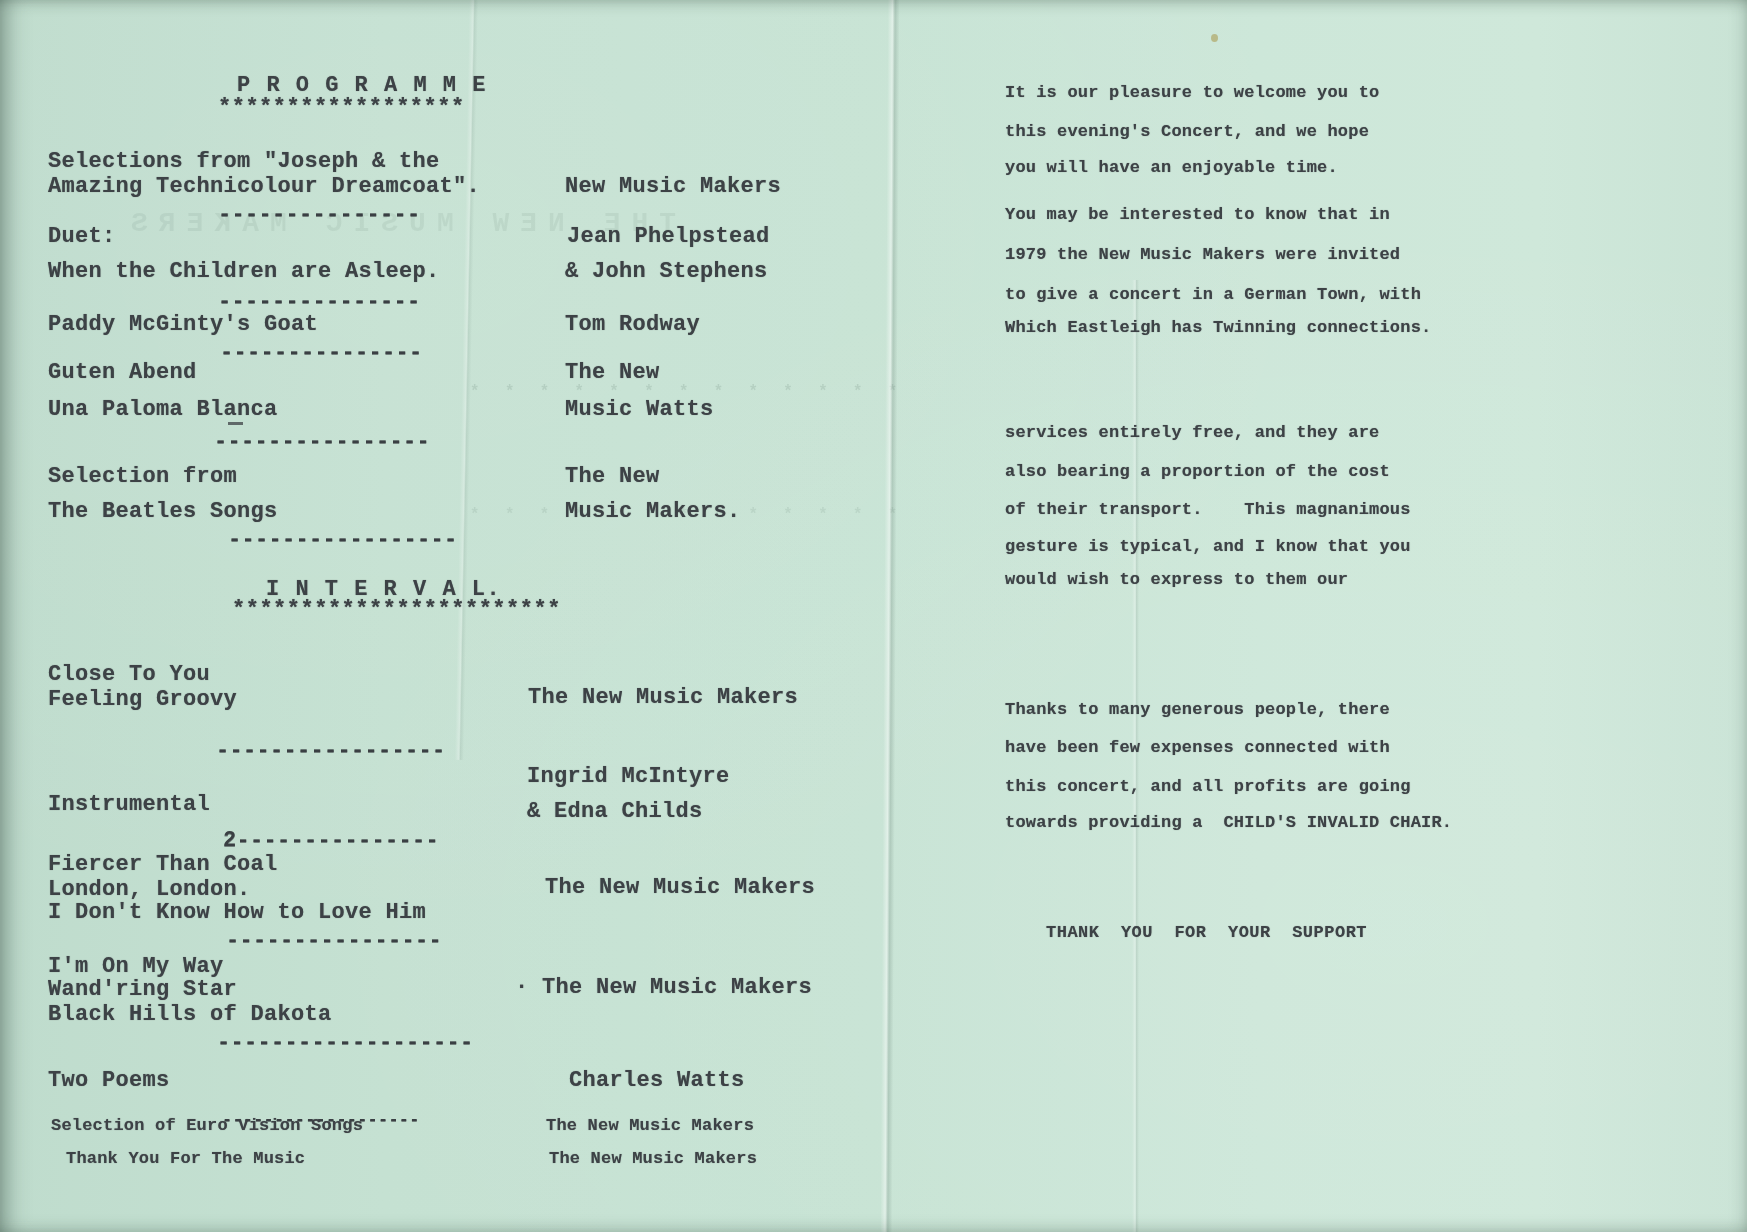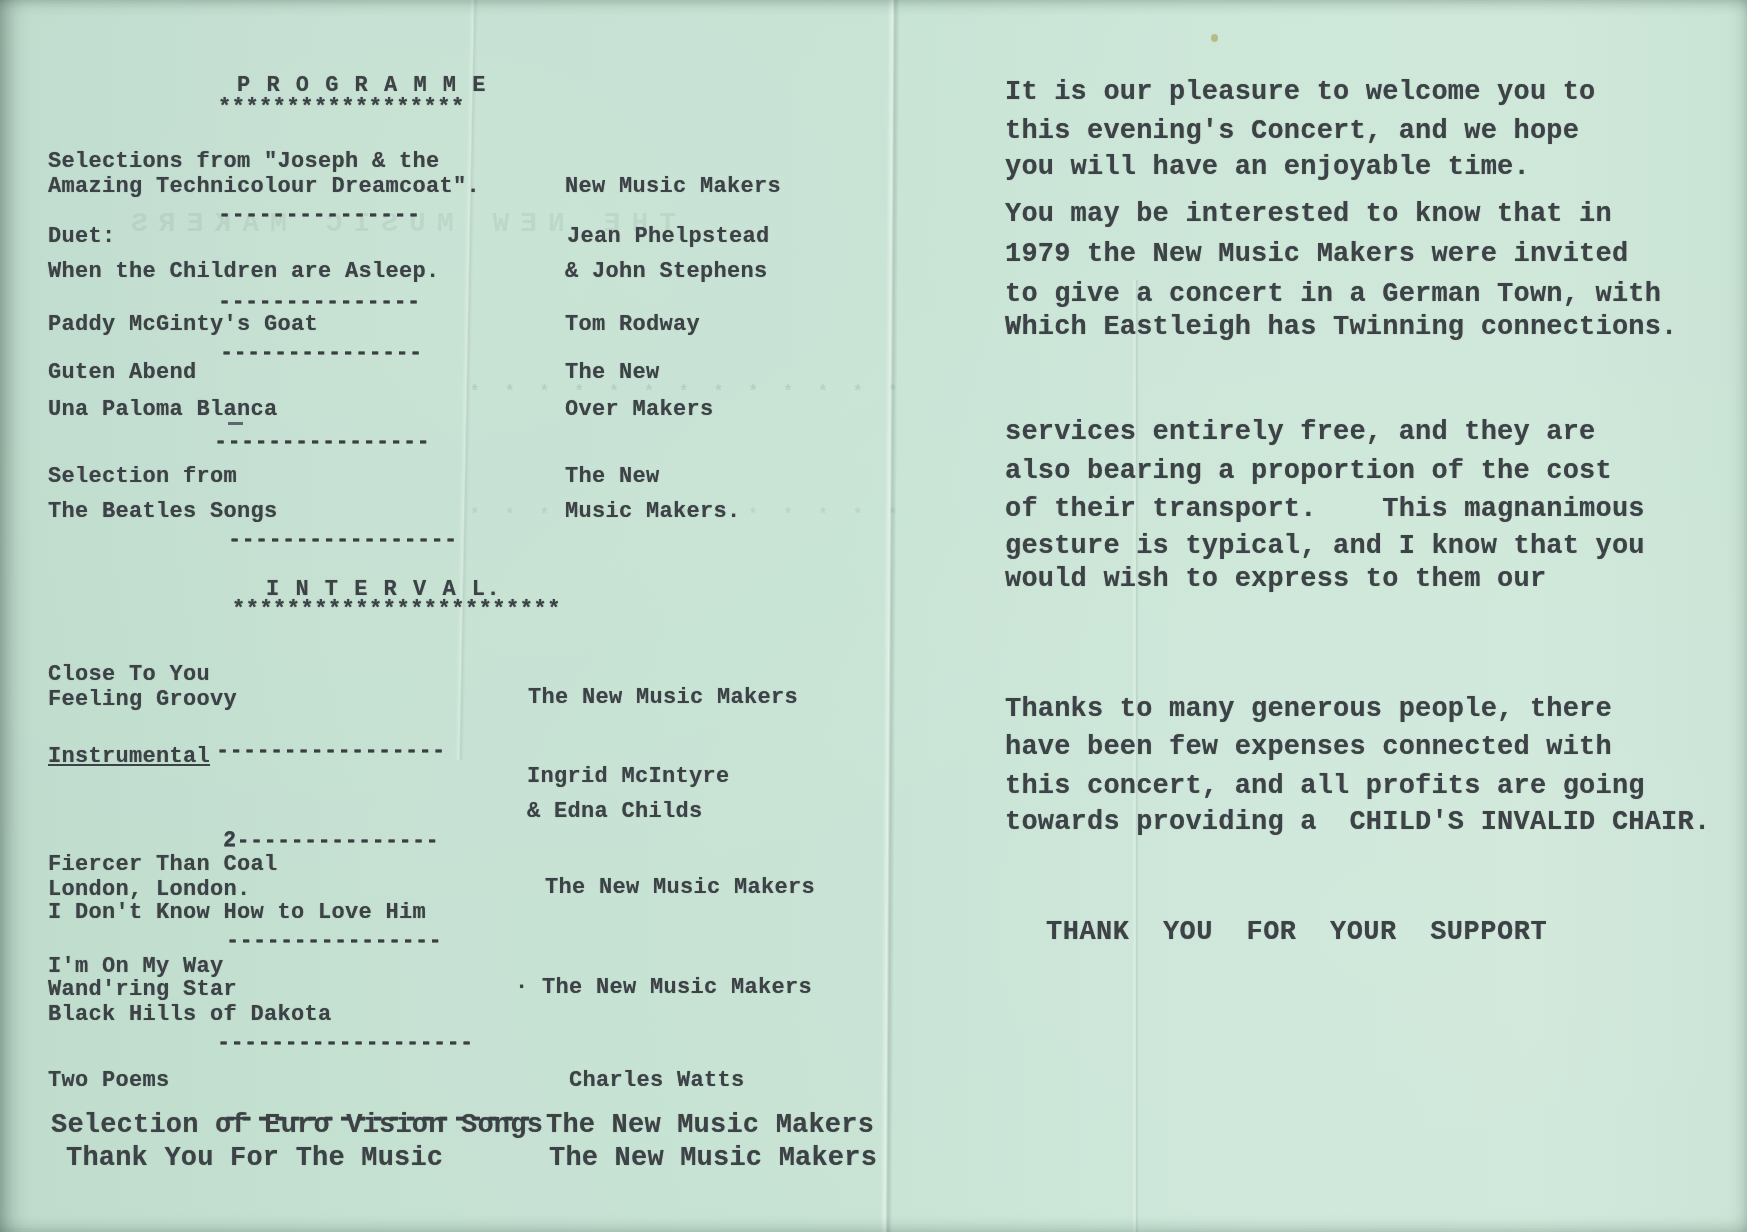--- a/index.html
+++ b/index.html
@@ -23,21 +23,21 @@
       inset 0 12px 16px -12px rgba(35,58,48,.30),
       inset 0 -14px 18px -14px rgba(35,58,48,.24);
   }
   .ln{
     position:absolute;
     font-size:22px;line-height:26px;
     letter-spacing:.3px;
     white-space:pre;
     text-shadow:0 0 1px rgba(58,63,67,.55);
   }
-  .lg{font-size:27px;line-height:29px;letter-spacing:.2px;}
+  .lg{font-size:17px;line-height:29px;letter-spacing:.2px;}
   .hdr{letter-spacing:1.5px;text-align:right;}
   .stars{letter-spacing:.5px;}
   .div{color:#3a3f43;text-shadow:0 .5px 0 rgba(58,63,67,.6);}
   .ghost{
     position:absolute;transform:scaleX(-1);
     color:#2e4a3d;white-space:pre;pointer-events:none;
   }
   .crease{position:absolute;top:0;pointer-events:none;}
   .c1{left:884px;height:1232px;width:12px;
       background:linear-gradient(90deg,transparent,rgba(255,255,255,.45) 40%,rgba(70,95,84,.20) 62%,transparent);
@@ -82,42 +82,42 @@
   <div class="ln div" style="left:218px;top:289px;">---------------</div>
 
   <div class="ln" style="left:48px;top:312px;">Paddy McGinty's Goat</div>
   <div class="ln" style="left:565px;top:312px;">Tom Rodway</div>
 
   <div class="ln div" style="left:220px;top:340px;">---------------</div>
 
   <div class="ln" style="left:48px;top:360px;">Guten Abend</div>
   <div class="ln" style="left:565px;top:360px;">The New</div>
   <div class="ln" style="left:48px;top:397px;">Una Paloma Blanca</div>
-  <div class="ln" style="left:565px;top:397px;">Over Makers</div>
+  <div class="ln" style="left:565px;top:397px;">Music Watts</div>
   <div class="umark"></div>
 
   <div class="ln div" style="left:214px;top:429px;">----------------</div>
 
   <div class="ln" style="left:48px;top:464px;">Selection from</div>
   <div class="ln" style="left:565px;top:464px;">The New</div>
   <div class="ln" style="left:48px;top:499px;">The Beatles Songs</div>
   <div class="ln" style="left:565px;top:499px;">Music Makers.</div>
 
   <div class="ln div" style="left:228px;top:527px;">-----------------</div>
 
   <div class="ln hdr" style="left:266px;top:577px;">I N T E R V A L.</div>
   <div class="ln stars" style="left:232px;top:597px;">************************</div>
 
   <div class="ln" style="left:48px;top:662px;">Close To You</div>
   <div class="ln" style="left:48px;top:687px;">Feeling Groovy</div>
   <div class="ln" style="left:528px;top:685px;">The New Music Makers</div>
 
   <div class="ln div" style="left:216px;top:738px;">-----------------</div>
 
-  <div class="ln" style="left:48px;top:744px;text-decoration:underline;">Instrumental</div>
+  <div class="ln" style="left:48px;top:792px;">Instrumental</div>
   <div class="ln" style="left:527px;top:764px;">Ingrid McIntyre</div>
   <div class="ln" style="left:527px;top:799px;">&amp; Edna Childs</div>
 
   <div class="ln div" style="left:223px;top:828px;">2---------------</div>
 
   <div class="ln" style="left:48px;top:852px;">Fiercer Than Coal</div>
   <div class="ln" style="left:48px;top:877px;">London, London.</div>
   <div class="ln" style="left:545px;top:875px;">The New Music Makers</div>
   <div class="ln" style="left:48px;top:900px;">I Don't Know How to Love Him</div>
 

